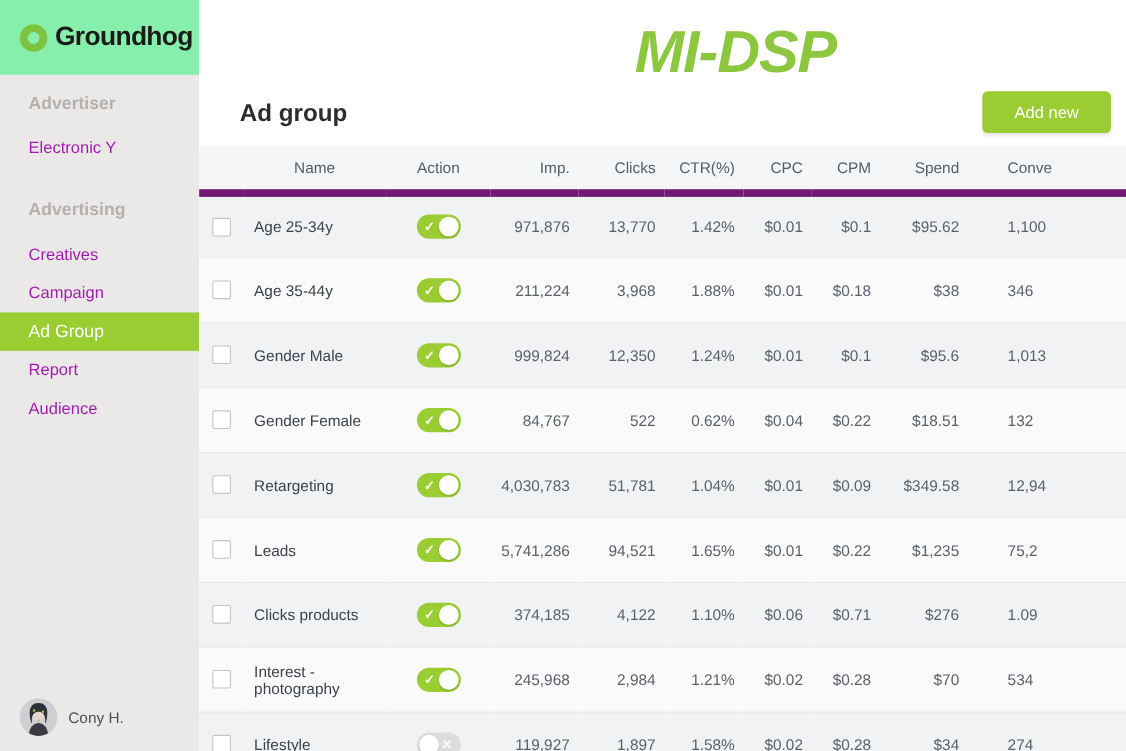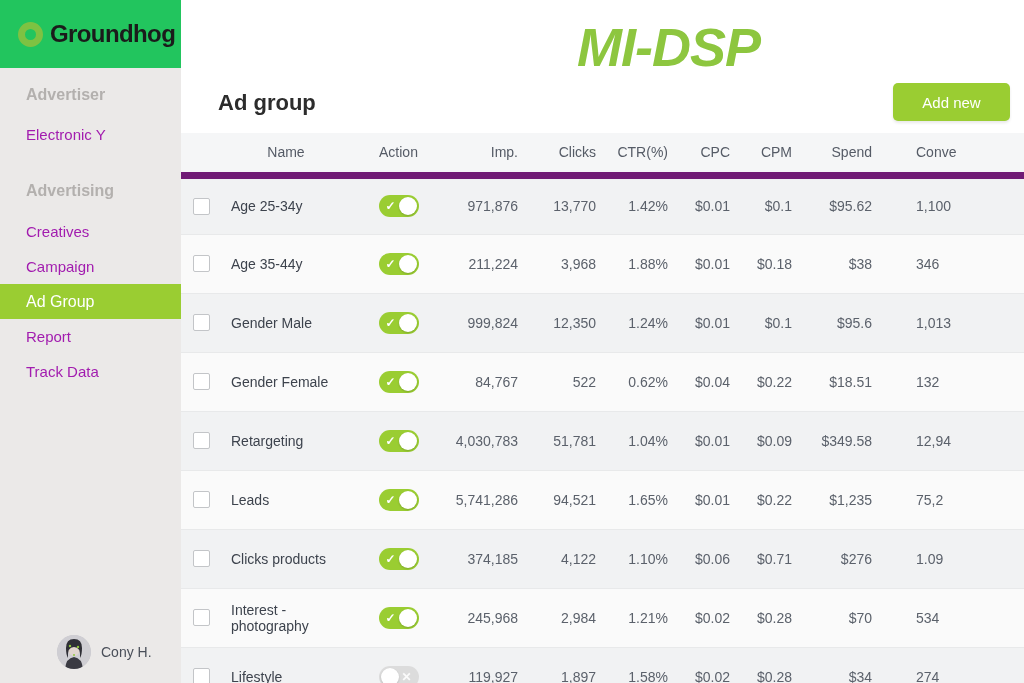--- a/index.html
+++ b/index.html
@@ -12,21 +12,21 @@
   #app { position: relative; width: 1024px; height: 683px; display: flex; }
 
   
   .sidebar {
     width: 181px; height: 683px;
     background: #ebe9e8;
     position: relative;
     flex: 0 0 181px;
   }
   .logo-area {
-    height: 68px; background: #22c55e;
+    height: 68px; background: #86efac;
     display: flex; align-items: center;
     padding-left: 18px;
   }
   .logo-ring {
     width: 25px; height: 25px; border-radius: 50%;
     border: 7px solid #7ec242;
     margin-right: 7px;
     flex: 0 0 auto;
   }
   .logo-text {
@@ -40,21 +40,21 @@
   .nav-item {
     font-size: 15px; color: #a21caf;
     padding-left: 26px; height: 35px; line-height: 35px;
     cursor: pointer; white-space: nowrap;
   }
   .nav-item.active {
     background: #9acd32; color: #ffffff; font-size: 16px;
   }
   .user-area {
     position: absolute; bottom: 14px; left: 0; width: 181px;
-    display: flex; align-items: center; padding-left: 18px; margin-left: 39px;
+    display: flex; align-items: center; padding-left: 18px;
   }
   .avatar {
     width: 34px; height: 34px; border-radius: 50%;
     overflow: hidden; flex: 0 0 auto; margin-right: 10px;
     background: #c9c8cc;
   }
   .user-name { font-size: 14px; color: #4a4f59; }
 
   
   .main { flex: 1 1 auto; position: relative; background: #ffffff; overflow: hidden; }
@@ -161,21 +161,21 @@
     <div class="nav-item">Electronic Y</div>
 
     <div style="height:30px"></div>
     <div class="nav-section-title">Advertising</div>
     <div style="height:14px"></div>
 
     <div class="nav-item">Creatives</div>
     <div class="nav-item">Campaign</div>
     <div class="nav-item active">Ad Group</div>
     <div class="nav-item">Report</div>
-    <div class="nav-item">Track Data</div>
+    <div class="nav-item">Audience</div>
 
     <div class="user-area">
       <div class="avatar">
         <svg width="34" height="34" viewBox="0 0 34 34" aria-hidden="true">
           <circle cx="17" cy="17" r="17" fill="#cfced3"></circle>
           <path d="M8 34 q1-11 9-12 8 1 9 12 z" fill="#3a3a42"></path>
           <ellipse cx="17" cy="14" rx="6" ry="7" fill="#e3d7cf"></ellipse>
           <path d="M9 13 q0-9 8-9 8 0 8 9 q0 7-2 10 q1-11-6-11 q-7 0-6 11 q-2-3-2-10z" fill="#2f2f36"></path>
           <circle cx="13" cy="11" r="1.2" fill="#8fc63d"></circle>
           <circle cx="21" cy="12" r="1.2" fill="#8fc63d"></circle>

